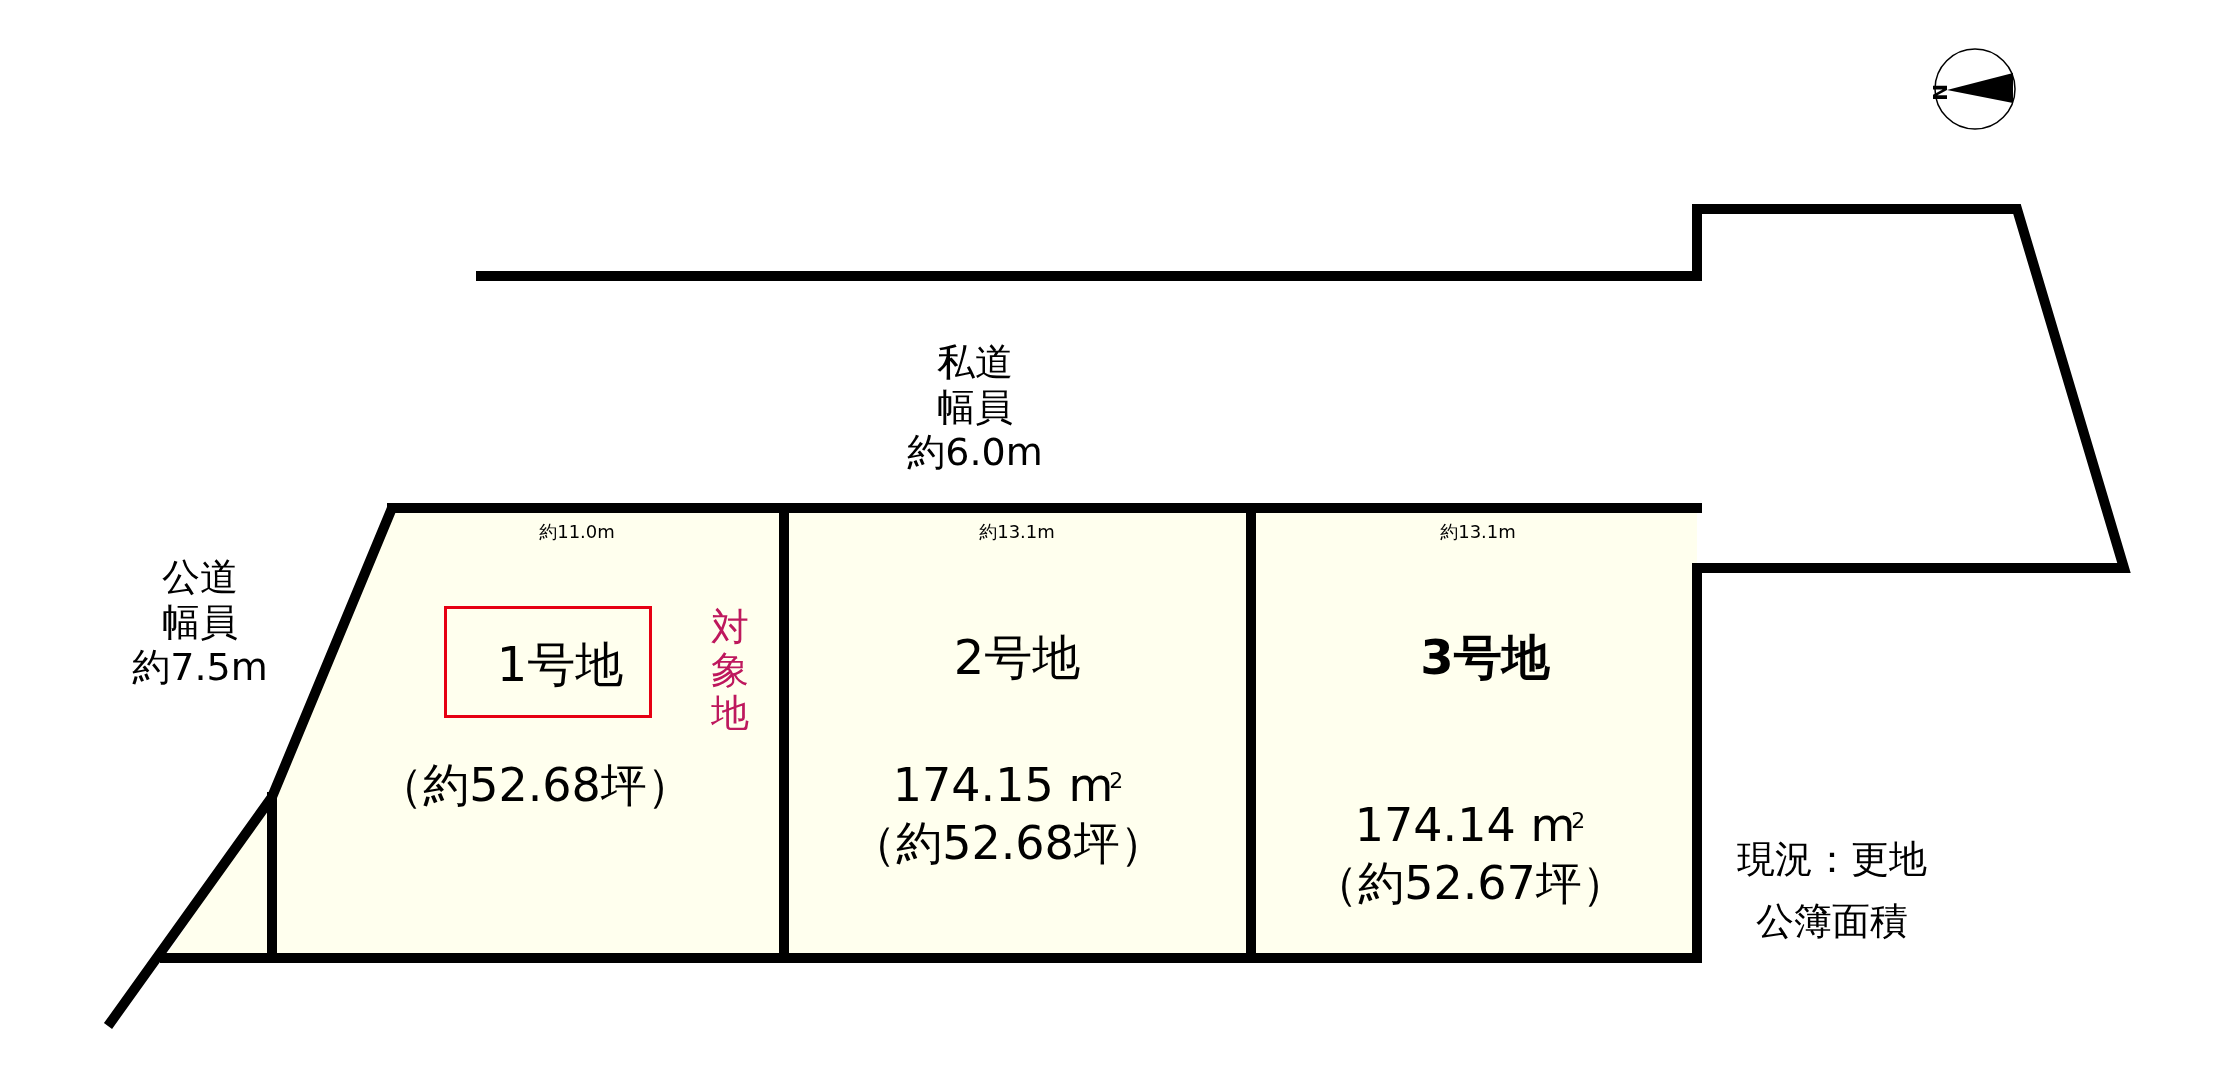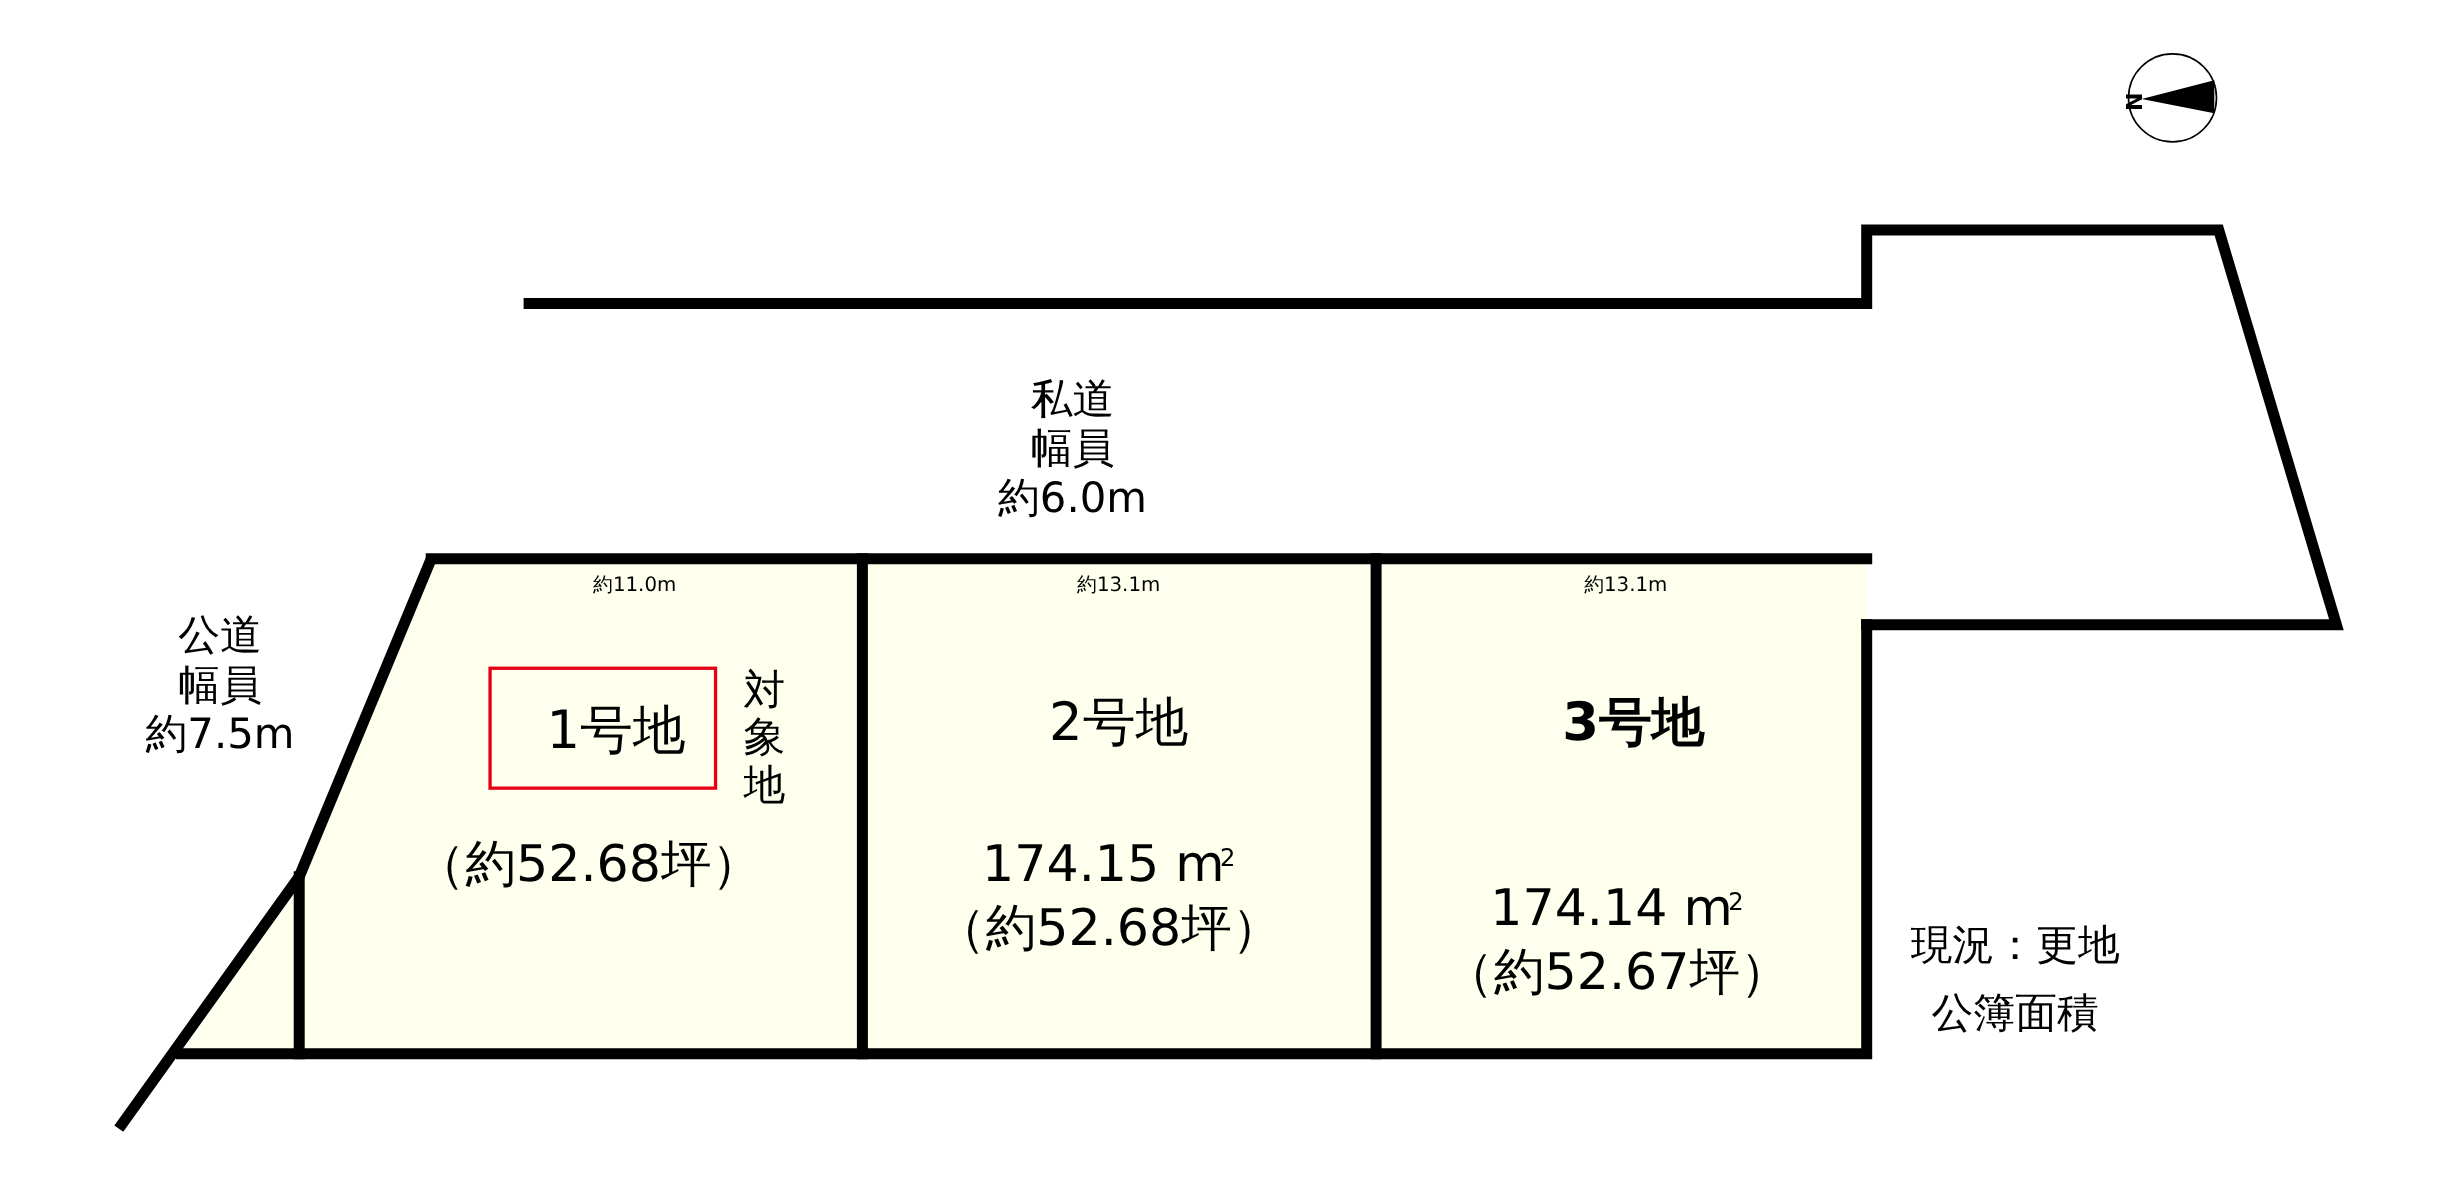--- a/index.html
+++ b/index.html
@@ -5,21 +5,21 @@
   html, body { margin:0; padding:0; background:#ffffff; }
   body { width:2231px; height:1079px; position:relative; overflow:hidden;
          font-family:"DejaVu Sans", "Liberation Sans", sans-serif; color:#000; }
   svg.map { position:absolute; left:0; top:0; }
   .t { position:absolute; white-space:nowrap; line-height:1; text-align:center; }
   .road-label { font-size:38px; line-height:45px; text-align:center; }
   .dim { font-size:18px; transform:translateX(-50%); }
   .lot-name { font-size:48px; transform:translateX(-50%); }
   .area { font-size:46px; line-height:58px; transform:translateX(-50%); text-align:center; }
   .area sup { font-size:22px; vertical-align:top; position:relative; top:-4px; margin-left:-4px; }
-  .target { color:#000000; font-size:38px; line-height:43px; width:40px; white-space:normal; word-break:break-all; }
+  .target { color:#be185d; font-size:38px; line-height:43px; width:40px; white-space:normal; word-break:break-all;margin-left:35px; }
   .note { font-size:38px; line-height:62px; text-align:center; }
   .target-box { position:absolute; border:3px solid #e60012; box-sizing:border-box; }
 </style>
 </head>
 <body>
 
 <svg class="map" width="2231" height="1079" viewBox="0 0 2231 1079">
 
   <polygon points="392,508 784,508 784,958 272,958 272,797" fill="#FFFFEE"></polygon>
   <polygon points="272,797 272,958 165,958" fill="#FFFFEE"></polygon>

